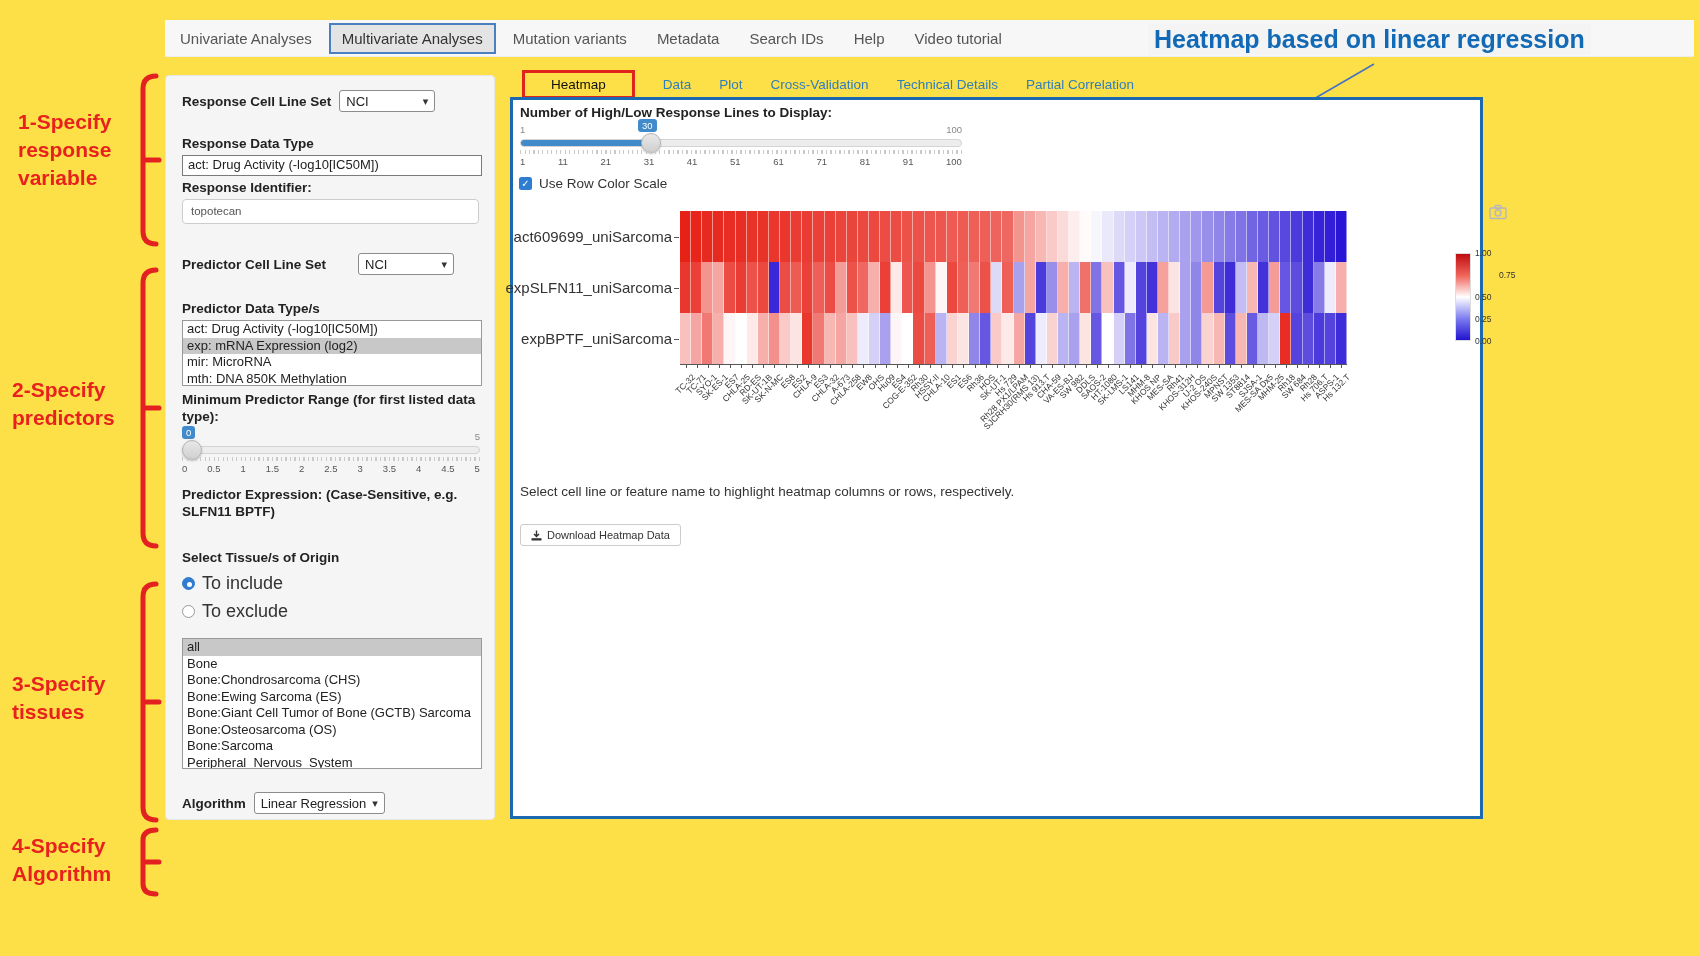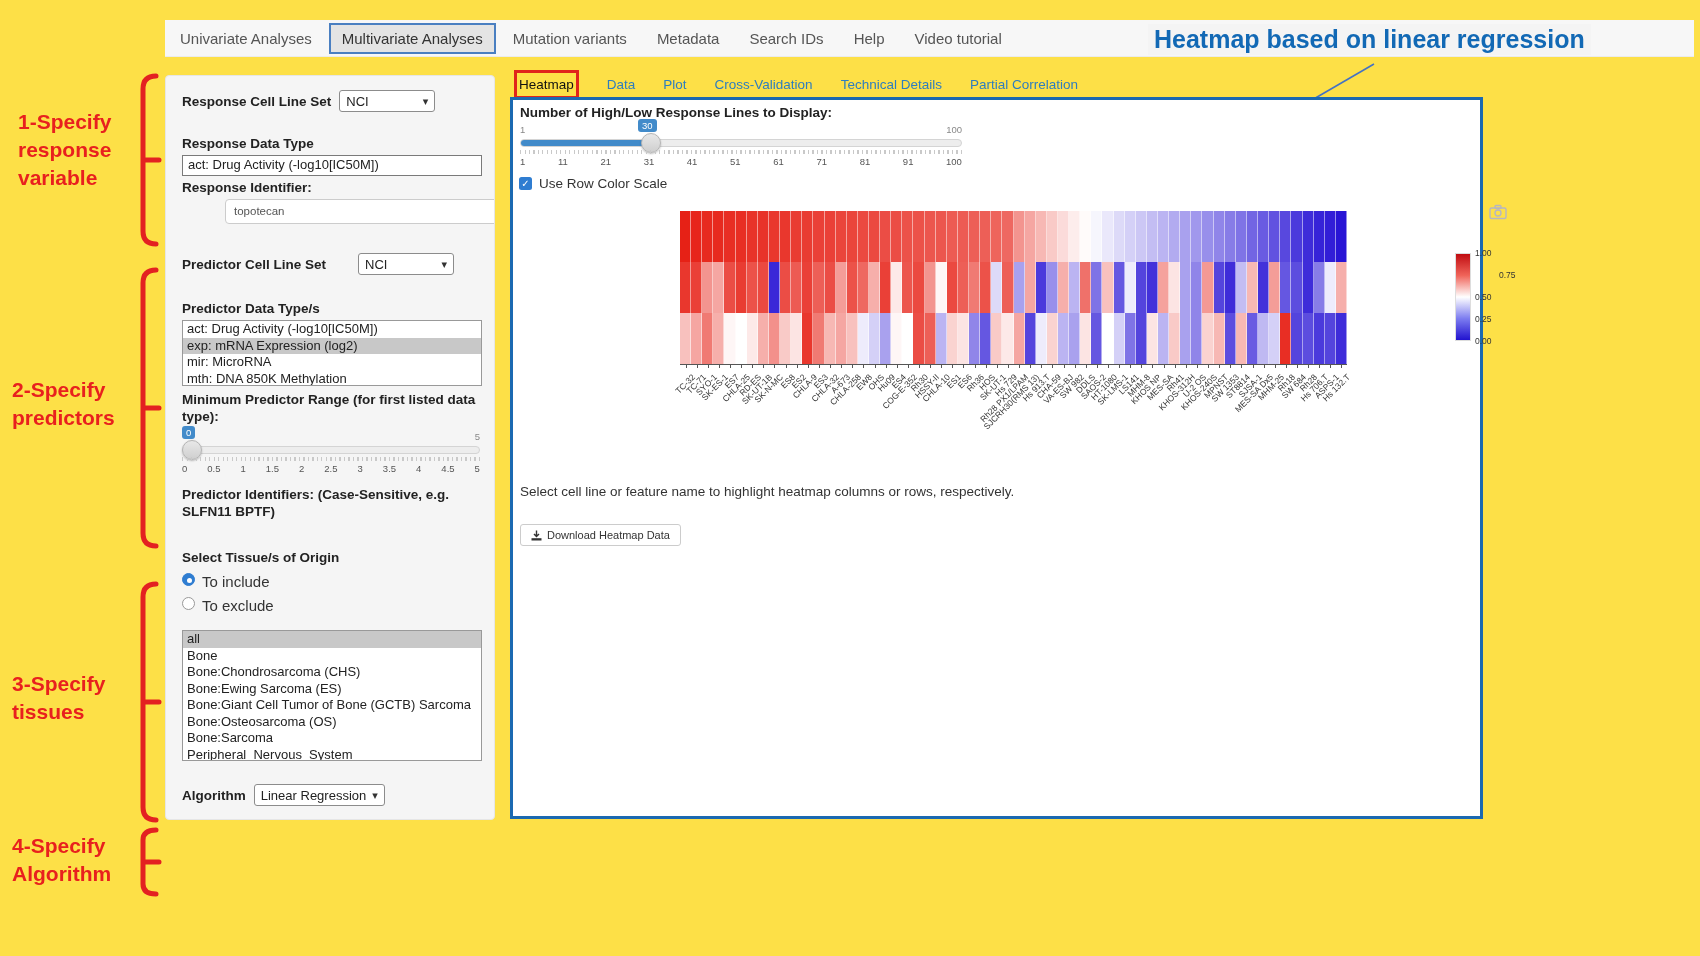--- a/index.html
+++ b/index.html
@@ -26,21 +26,21 @@
   .sel-box{display:inline-flex;justify-content:space-between;align-items:center;background:#fff;
     border:1px solid #8c8c8c;border-radius:3px;font-size:13px;color:#222;padding:1px 6px;height:22px;}
   .chev{font-size:11px;color:#333;margin-left:6px;}
   .plain-box{background:#fff;border:1px solid #7a7a7a;font-size:13px;color:#222;padding:1px 5px;height:21px;
     width:300px;white-space:nowrap;overflow:hidden;}
   .text-input{background:#fff;border:1px solid #ccc;border-radius:4px;font-size:11.5px;color:#555;
     padding:5px 8px;width:297px;height:25px;}
   .listbox{background:#fff;border:1px solid #999;width:300px;overflow:hidden;}
   .lb-item{font-size:13px;color:#222;line-height:16.5px;padding:0 4px;white-space:nowrap;cursor:pointer;}
   .lb-item.sel{background:#c8c8c8;}
-  .radio-row{display:flex;align-items:flex-start;gap:7px;margin-top:7px;font-size:15px;color:#333;}
+  .radio-row{display:flex;align-items:center;gap:7px;margin-top:7px;font-size:18px;color:#333;}
   .radio{width:13px;height:13px;border-radius:50%;border:1px solid #999;background:#fff;position:relative;flex:0 0 13px;}
   .radio.on{background:#2f7dd1;border-color:#2f7dd1;}
   .radio.on::after{content:"";position:absolute;left:4px;top:4px;width:5px;height:5px;border-radius:50%;background:#fff;}
 
   
   .ion{position:relative;}
   .irs-min,.irs-max{position:absolute;top:0;font-size:9.5px;color:#888;}
   .irs-min{left:0;} .irs-max{right:0;}
   .irs-bubble{position:absolute;top:-3px;background:#428bca;color:#fff;font-size:9.5px;line-height:13px;
     padding:0 4px;border-radius:3px;}
@@ -49,21 +49,21 @@
   .irs-handle{position:absolute;width:20px;height:20px;border-radius:50%;
     background:linear-gradient(#e8e8e8,#cfcfcf);border:1px solid #b5b5b5;box-shadow:0 1px 2px rgba(0,0,0,.25);}
   .irs-minorticks{position:absolute;left:0;right:0;height:4px;
     background:repeating-linear-gradient(to right,#c9c9c9 0 1px,transparent 1px 4.5px);}
   .irs-ticklabels{position:absolute;left:0;right:0;display:flex;justify-content:space-between;
     font-size:9.5px;color:#555;}
 
   
   .tabs{position:absolute;left:514px;top:70px;display:flex;align-items:center;gap:28px;}
   .tab-link{font-size:13.5px;color:#2e7dbf;cursor:pointer;white-space:nowrap;}
-  .tab-link.active{color:#111;border:3px solid #e0241b;padding:4px 2px;}
+  .tab-link.active{color:#111;border:3px solid #e0241b;padding:4px 26px;margin-left:8px;}
   .panel{position:absolute;left:510px;top:97px;width:973px;height:722px;border:3px solid #1b69b1;background:#fff;}
   .panel-label{position:absolute;left:7px;top:5px;font-size:13.5px;font-weight:bold;color:#222;}
   .checkbox-row{position:absolute;left:6px;top:76px;display:flex;align-items:center;gap:7px;font-size:13.5px;color:#333;}
   .checkbox{width:13px;height:13px;border-radius:2.5px;background:#2f7dd1;color:#fff;font-size:10px;
     line-height:13px;text-align:center;font-weight:bold;}
   .hint-text{position:absolute;left:7px;top:384px;font-size:13.5px;color:#333;}
   .dl-btn{position:absolute;left:7px;top:424px;display:flex;align-items:center;gap:5px;background:#fff;
     border:1px solid #ccc;border-radius:3px;font-size:11px;color:#333;padding:4px 10px;cursor:pointer;}
 
   
@@ -131,21 +131,21 @@
     <span class="f-label">Response Cell Line Set</span>
     <span class="sel-box" style="width:96px;">
       <span>NCI</span>
       <span class="chev">▾</span>
     </span>
   </div>
 
   <div class="f-label" style="margin-top:23px;">Response Data Type</div>
   <div class="plain-box" style="margin-top:3px;">act: Drug Activity (-log10[IC50M])</div>
   <div class="f-label" style="margin-top:3px;">Response Identifier:</div>
-  <div class="text-input" style="margin-top:3px;margin-left:43px;">topotecan</div>
+  <div class="text-input" style="margin-top:3px;">topotecan</div>
 
   <div class="inline-row" style="margin-top:29px;gap:32px;">
     <span class="f-label">Predictor Cell Line Set</span>
     <span class="sel-box" style="width:96px;">
       <span>NCI</span>
       <span class="chev">▾</span>
     </span>
   </div>
 
   <div class="f-label" style="margin-top:25px;">Predictor Data Type/s</div>
@@ -173,21 +173,21 @@
           <span>2</span>
           <span>2.5</span>
           <span>3</span>
           <span>3.5</span>
           <span>4</span>
           <span>4.5</span>
           <span>5</span>
         </div>
   </div>
 
-  <div class="f-label" style="margin-top:9px;width:300px;">Predictor Identifiers: (Case-Sensitive, e.g. SLFN11 BPTF)</div>
+  <div class="f-label" style="margin-top:9px;width:300px;">Predictor Expression: (Case-Sensitive, e.g. SLFN11 BPTF)</div>
 
   <div class="f-label" style="margin-top:29px;">Select Tissue/s of Origin</div>
   <div class="radio-row">
     <span class="radio on"></span>
     <span>To include</span>
   </div>
   <div class="radio-row">
     <span class="radio"></span>
     <span>To exclude</span>
   </div>
@@ -246,20 +246,25 @@
           <span>91</span>
           <span>100</span>
         </div>
   </div>
 
   <div class="checkbox-row">
     <span class="checkbox">✓</span>
     <span>Use Row Color Scale</span>
   </div>
 
+  <div class="hm-rowlabels" id="hm-rowlabels">
+        <div class="hm-rowlabel" style="top: 16.7px;">act609699_uniSarcoma</div>
+        <div class="hm-rowlabel" style="top: 68.03px;">expSLFN11_uniSarcoma</div>
+        <div class="hm-rowlabel" style="top: 119.36px;">expBPTF_uniSarcoma</div>
+      </div>
   <div class="hm-grid" id="hm-grid">
         <div class="hm-cell" style="background: rgb(230, 33, 22);"></div>
         <div class="hm-cell" style="background: rgb(231, 37, 27);"></div>
         <div class="hm-cell" style="background: rgb(231, 42, 31);"></div>
         <div class="hm-cell" style="background: rgb(231, 42, 31);"></div>
         <div class="hm-cell" style="background: rgb(232, 46, 36);"></div>
         <div class="hm-cell" style="background: rgb(232, 46, 36);"></div>
         <div class="hm-cell" style="background: rgb(232, 51, 41);"></div>
         <div class="hm-cell" style="background: rgb(232, 51, 41);"></div>
         <div class="hm-cell" style="background: rgb(233, 55, 45);"></div>

